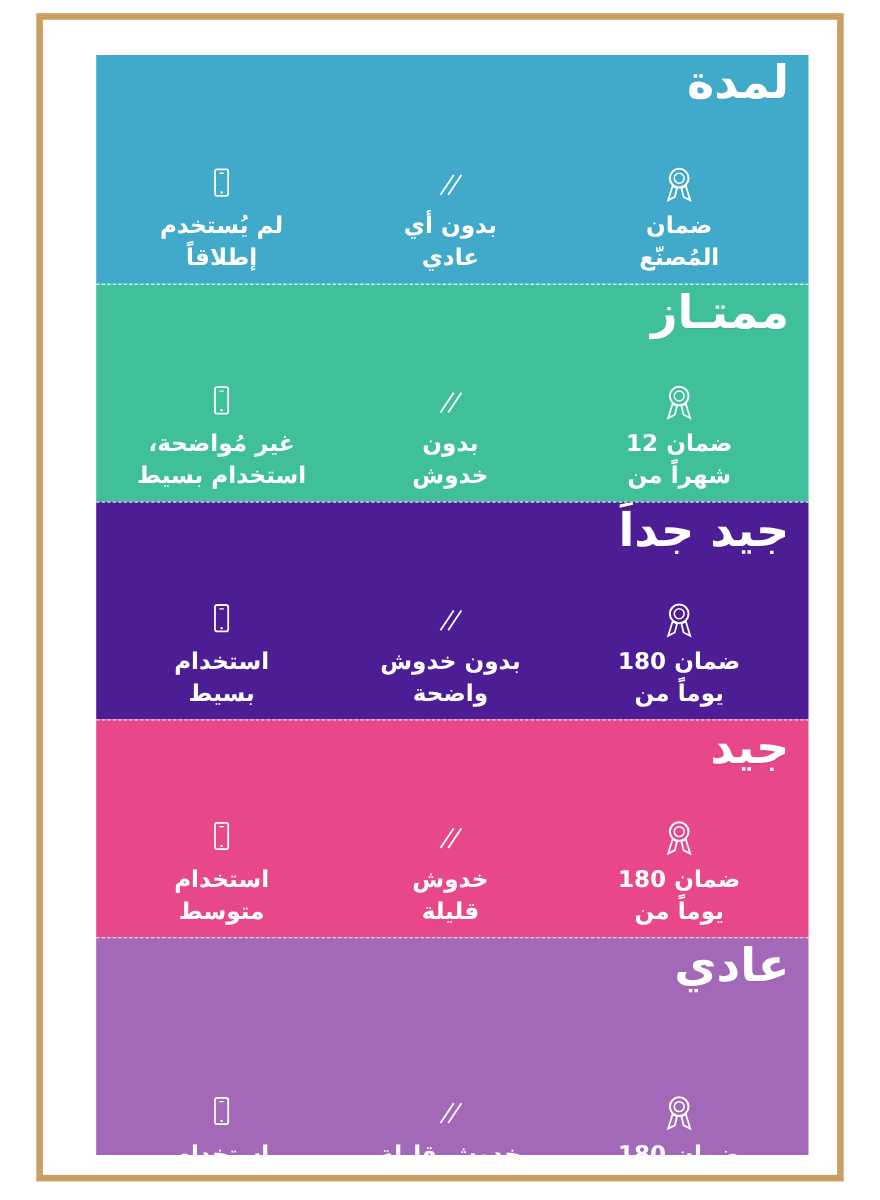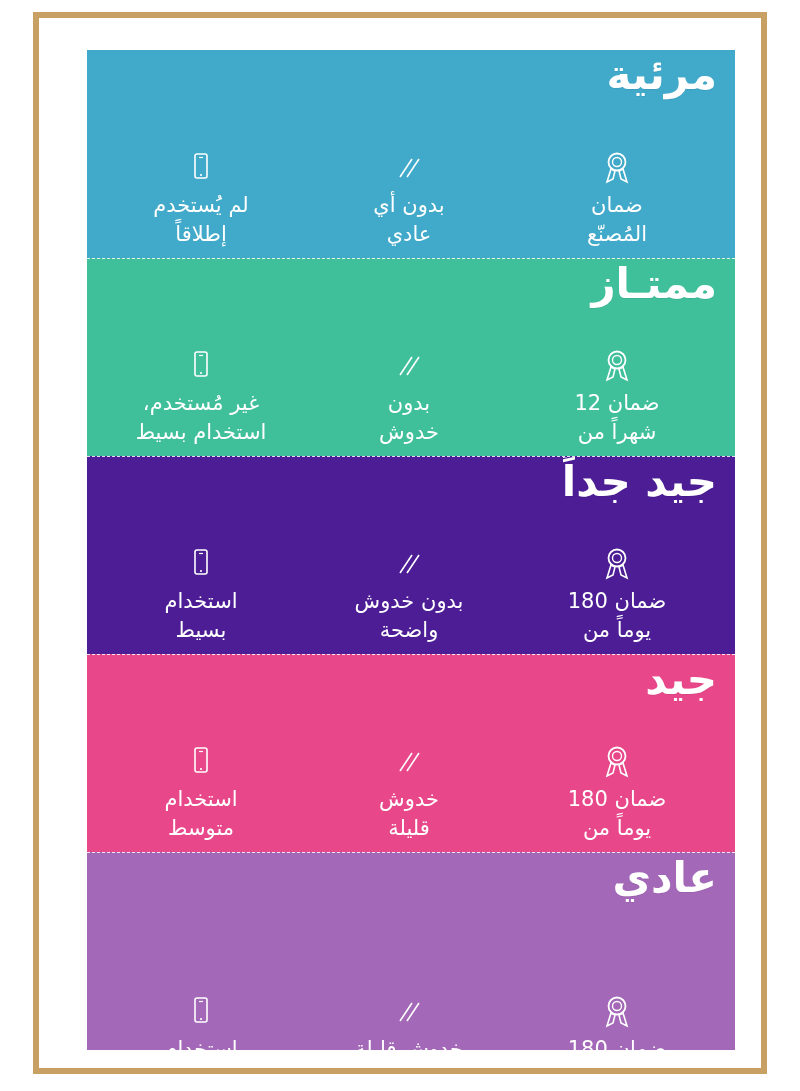--- a/index.html
+++ b/index.html
@@ -80,40 +80,40 @@
   .feature-icon {
     height: 34px;
     display: flex;
     align-items: flex-end;
     justify-content: center;
     margin-bottom: 6px;
   }
   .feature-icon svg { display: block; }
   .feature-text {
     font-size: 21px;
-    font-weight: normal;
+    font-weight: bold;
     line-height: 1.35;
     white-space: pre-line;
   }
 
   
   #band-0 { height: 208px; }
   #band-1 { height: 198px; }
   #band-2 { height: 198px; }
   #band-3 { height: 198px; }
   #band-4 { height: 250px; }
 </style>
 </head>
 <body>
 
 <div class="poster-frame" style="border-color: rgb(201, 160, 99);">
   <div class="poster-inner">
 
     <section class="grade-band" id="band-0" style="background: rgb(65, 169, 201);">
-      <div class="band-title">مرئية</div>
+      <div class="band-title">لمدة</div>
       <div class="features">
         <div class="feature">
           <div class="feature-icon">
             <svg width="30" height="34" viewBox="0 0 30 34">
                 <circle cx="15" cy="11" r="8.5" fill="none" stroke="#fff" stroke-width="1.8"></circle>
                 <circle cx="15" cy="11" r="4.5" fill="none" stroke="#fff" stroke-width="1.4"></circle>
                 <path d="M9 18 L5 31 L11 28 L13 20 Z" fill="none" stroke="#fff" stroke-width="1.6"></path>
                 <path d="M21 18 L25 31 L19 28 L17 20 Z" fill="none" stroke="#fff" stroke-width="1.6"></path>
               </svg>
           </div>
@@ -170,21 +170,21 @@
 خدوش</div>
         </div>
         <div class="feature">
           <div class="feature-icon">
             <svg width="22" height="34" viewBox="0 0 22 34">
                 <rect x="5" y="3" width="12" height="24" rx="2" ry="2" fill="none" stroke="#fff" stroke-width="1.6"></rect>
                 <line x1="9" y1="6.5" x2="13" y2="6.5" stroke="#fff" stroke-width="1.2"></line>
                 <circle cx="11" cy="24" r="1.1" fill="#fff"></circle>
               </svg>
           </div>
-          <div class="feature-text">غير مُستخدم،
+          <div class="feature-text">غير مُواضحة،
 استخدام بسيط</div>
         </div>
       </div>
     </section>
 
     <section class="grade-band" id="band-2" style="background: #4c1d95;">
       <div class="band-title">جيد جداً</div>
       <div class="features">
         <div class="feature">
           <div class="feature-icon">

